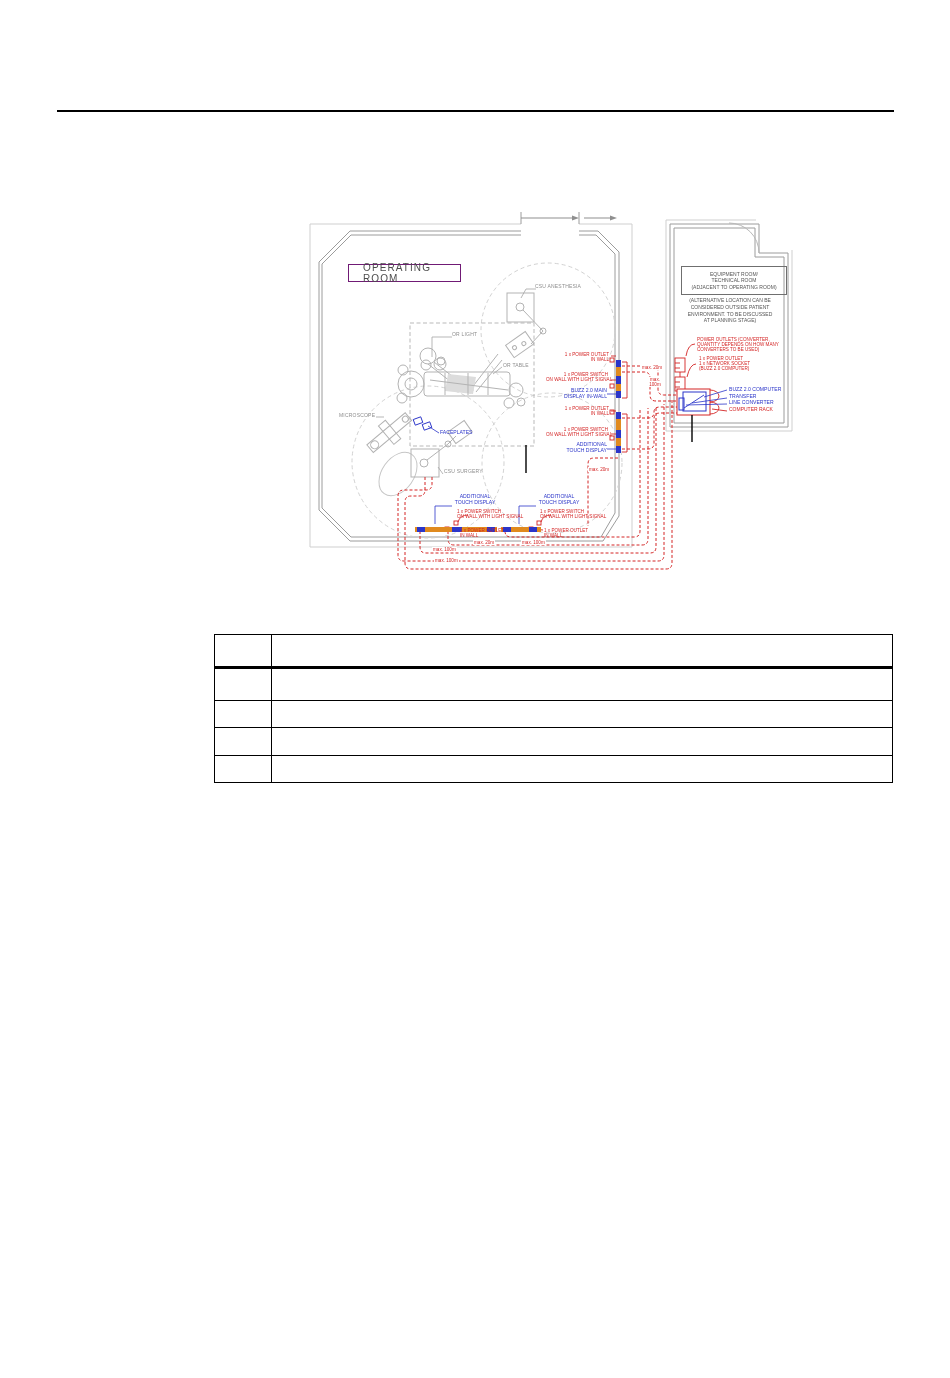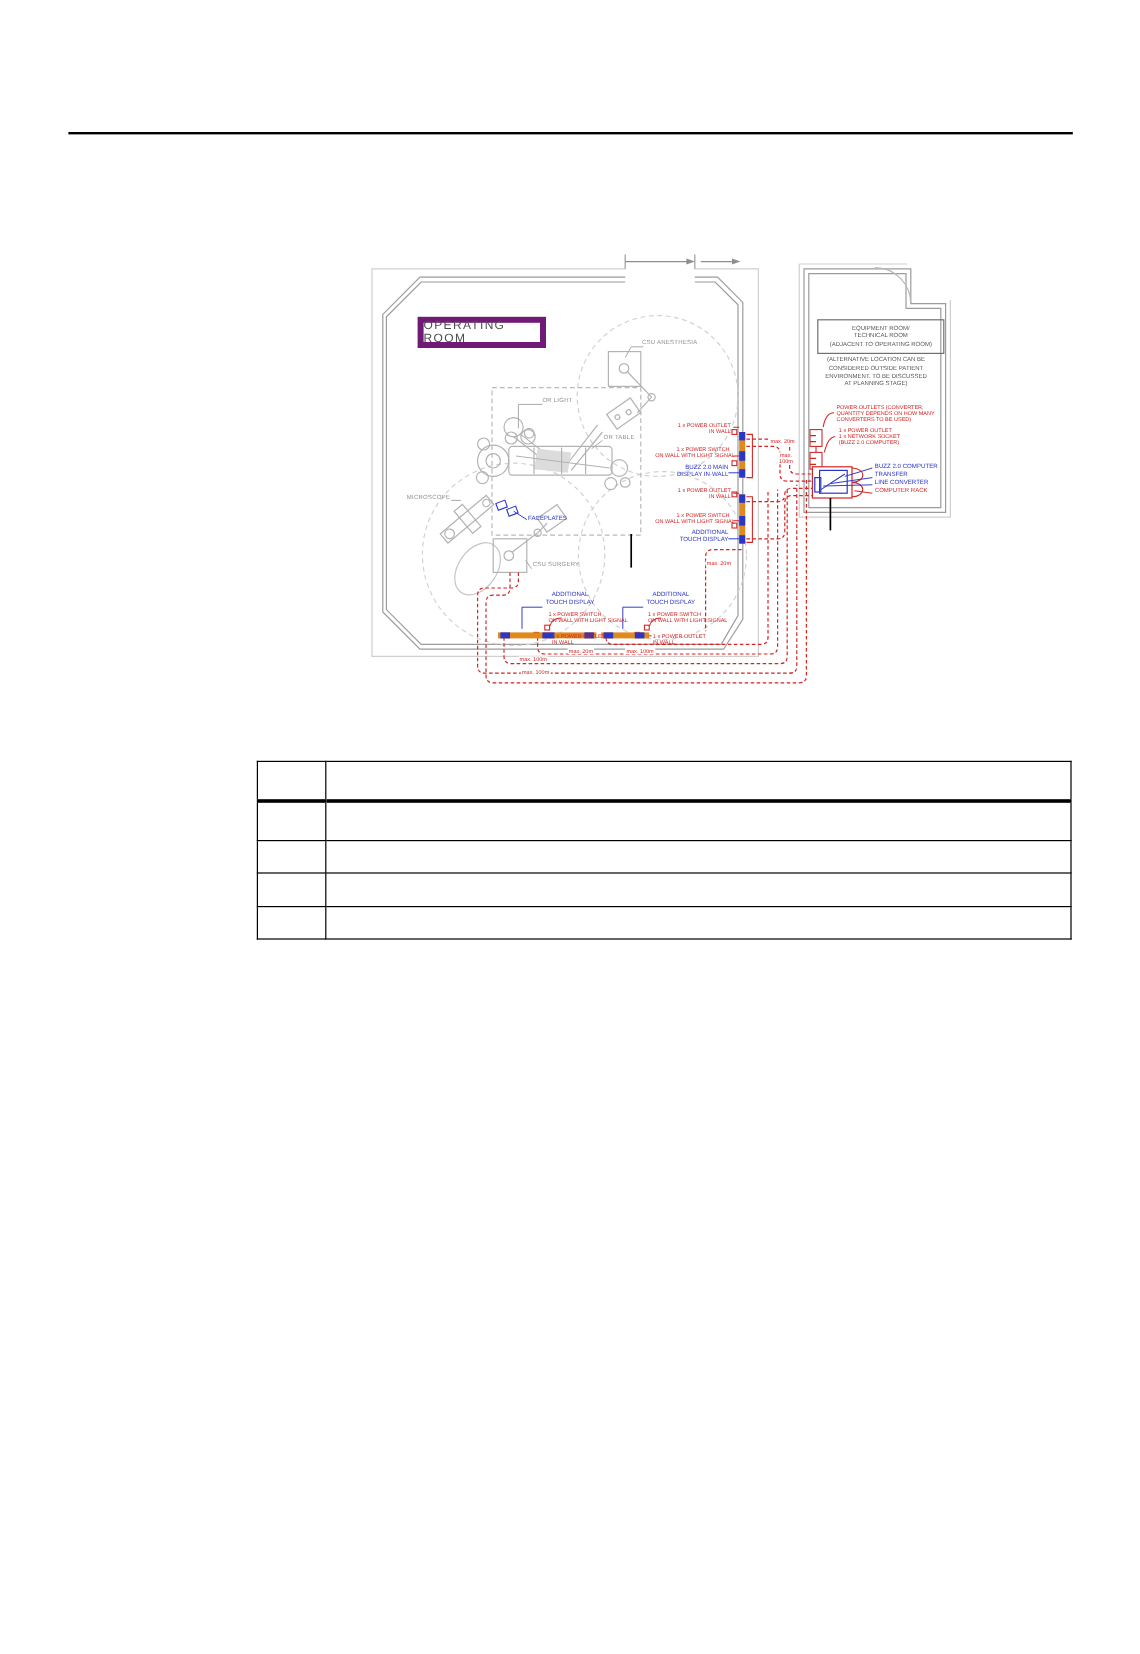--- a/index.html
+++ b/index.html
@@ -10,22 +10,22 @@
   .lbl{position:absolute;z-index:2;line-height:1.12;white-space:nowrap;}
   .lbl div{white-space:nowrap;}
   .gray{color:#8e8e8e;font-size:5px;letter-spacing:.2px;}
   .red{color:#d42525;font-size:4.6px;}
   .blue{color:#2b35c9;font-size:5.1px;}
   .blue-lg{color:#2b35c9;font-size:5.1px;}
   .ta-r{text-align:right;}
   .ta-c{text-align:center;}
   .dim{background:#fff;padding:0 1px;font-size:4.6px;color:#d42525;}
   .orbox{position:absolute;left:348px;top:264px;width:97px;height:16px;z-index:2;
-         border:5px solid #701a75;color:#4d4d4d;font-size:10px;letter-spacing:1.1px;
-         display:flex;align-items:center;justify-content:center;}
+         border:1px solid #701a75;color:#4d4d4d;font-size:10px;letter-spacing:1.1px;
+         display:flex;align-items:center;justify-content:center;padding-left:14px;}
   .eqbox{position:absolute;left:681px;top:266px;width:104px;height:27px;z-index:2;
          border:1px solid #6f6f6f;color:#555;font-size:5px;line-height:1.3;
          display:flex;flex-direction:column;align-items:center;justify-content:center;}
   .eqalt{position:absolute;left:675px;top:297px;width:110px;z-index:2;color:#555;
          font-size:5px;line-height:1.35;text-align:center;}
   table.legend{position:absolute;left:214px;top:634px;width:679px;height:149px;z-index:2;
          border-collapse:collapse;table-layout:fixed;}
   table.legend td{border:1px solid #000;padding:2px 4px;font-size:9px;color:#000;
          vertical-align:top;}
   table.legend tr.hdr td{border-bottom:3px solid #000;}

